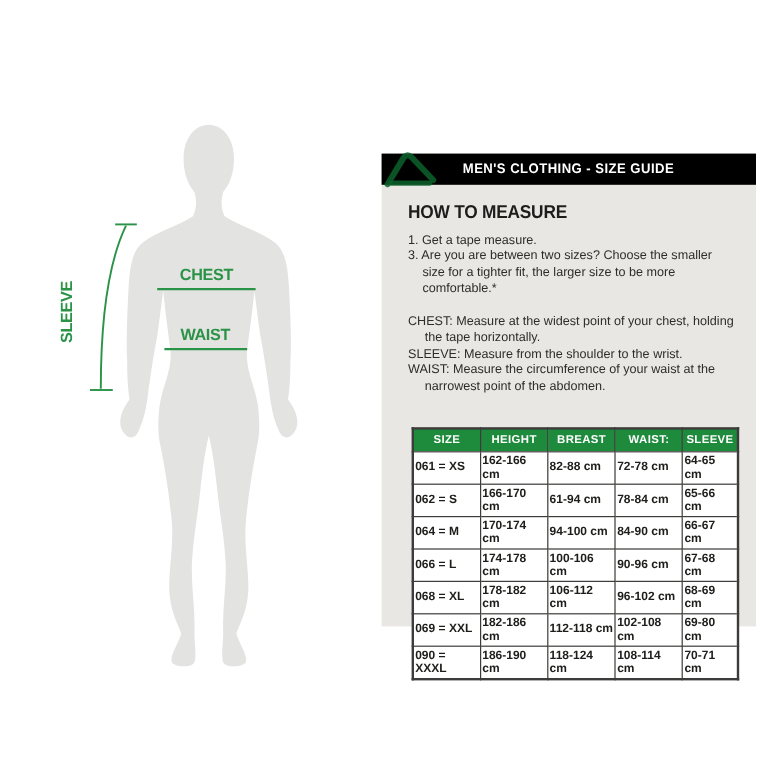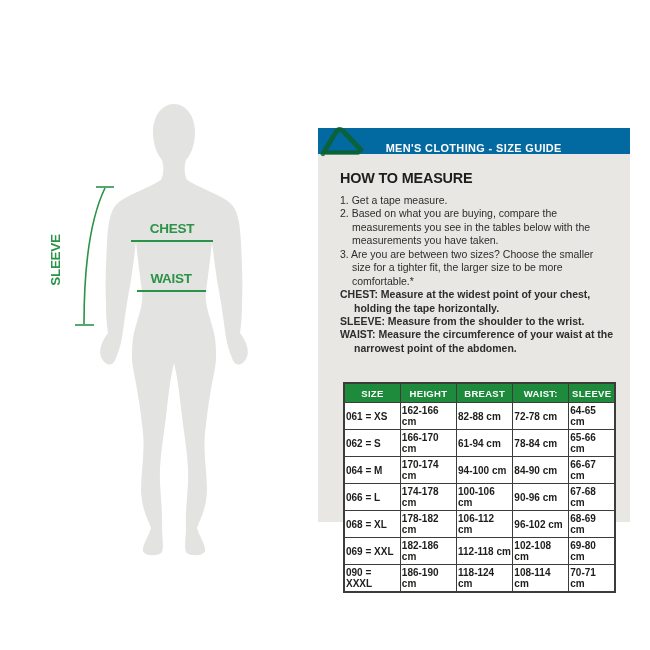--- a/index.html
+++ b/index.html
@@ -5,28 +5,28 @@
   html,body{margin:0;padding:0;}
   body{font-family:"Liberation Sans",sans-serif;background:#fff;}
   .page{position:relative;width:650px;height:650px;background:#ffffff;overflow:hidden;}
 
   
   .figure-svg{position:absolute;left:45px;top:95px;width:245px;height:470px;}
   .svg-label{font-family:"Liberation Sans",sans-serif;font-weight:bold;font-size:13.5px;letter-spacing:-0.3px;}
 
   
   .panel{position:absolute;left:318px;top:128px;width:312px;height:394px;background:#e8e7e4;}
-  .bar{position:relative;height:26px;background:#0369a1;display:flex;align-items:flex-end;justify-content:center;}
+  .bar{position:relative;height:26px;background:#000000;display:flex;align-items:center;justify-content:center;}
   .bar-title{color:#ffffff;font-weight:bold;font-size:11.5px;letter-spacing:0.4px;transform:scaleX(0.95);white-space:nowrap;}
   .logo{position:absolute;left:1px;top:-3px;width:46px;height:34px;}
 
   .content{padding:15px 16px 0 22px;}
   .h2m-heading{font-size:15.5px;font-weight:bold;color:#1d1d1b;letter-spacing:-0.2px;transform:scaleX(0.93);transform-origin:left center;margin:0 0 7px 0;white-space:nowrap;}
   .step{font-size:10.5px;line-height:1.28;color:#2e2d2b;padding-left:12px;text-indent:-12px;}
-  .defs{font-weight:bold;}
+  .defs{margin-top:14px;}
   .def{font-size:10.5px;line-height:1.28;color:#2e2d2b;padding-left:14px;text-indent:-14px;}
 
   .size-table{margin:27px 0 0 3px;border-collapse:collapse;width:273px;border:2px solid #3c3c3a;padding-left:44px;}
   .size-table th{background:#1e8a3c;color:#ffffff;font-size:9.5px;font-weight:bold;letter-spacing:0.3px;padding:3.5px 1px;border:1.5px solid #3c3c3a;}
   .size-table td{background:#ffffff;color:#1d1d1b;font-size:10px;font-weight:bold;text-align:left;padding:2px 1px;border:1.5px solid #3c3c3a;}
 
   .footnote{margin-top:10px;font-size:9px;line-height:1.35;color:#3a3a38;width:284px;}
 </style>
 </head>
 <body>
@@ -77,21 +77,20 @@
         </g>
       </svg>
       <span class="bar-title">MEN'S CLOTHING - SIZE GUIDE</span>
     </div>
 
     <div class="content">
       <div class="h2m-heading">HOW TO MEASURE</div>
 
       <div>
         <div class="step">1. Get a tape measure.</div>
-        <div class="step">2. Based on what you are buying, compare the measurements you see in the tables below with the measurements you have taken.</div>
         <div class="step">3. Are you are between two sizes? Choose the smaller size for a tighter fit, the larger size to be more comfortable.*</div>
       </div>
 
       <div class="defs">
         <div class="def">CHEST: Measure at the widest point of your chest, holding the tape horizontally.</div>
         <div class="def">SLEEVE: Measure from the shoulder to the wrist.</div>
         <div class="def">WAIST: Measure the circumference of your waist at the narrowest point of the abdomen.</div>
       </div>
 
       <table class="size-table">

